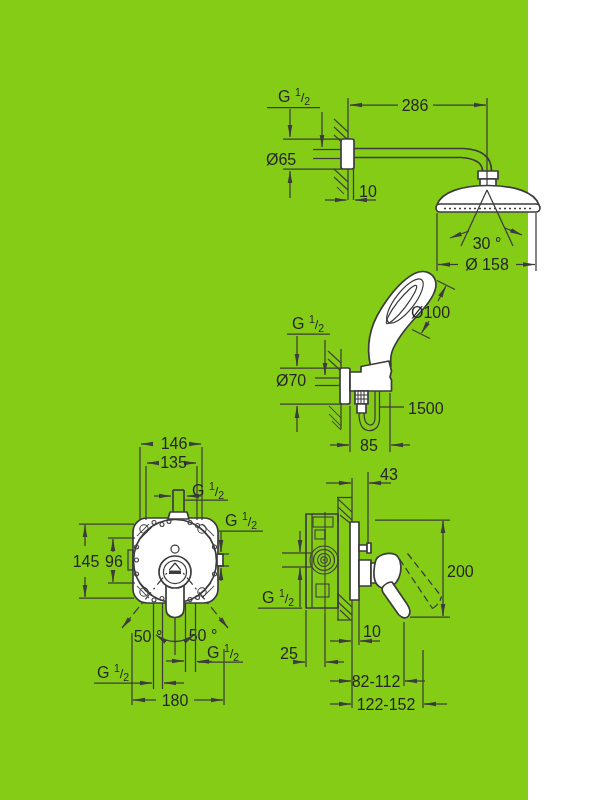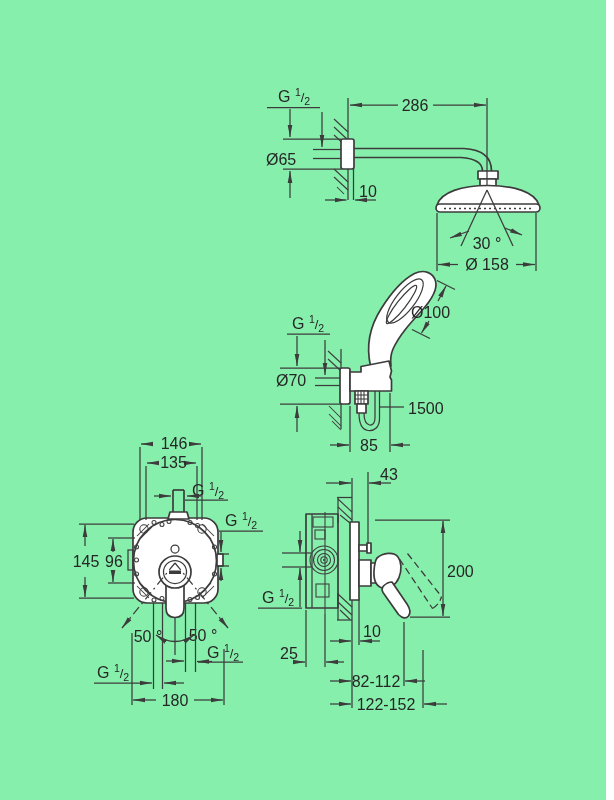--- a/index.html
+++ b/index.html
@@ -1,16 +1,16 @@
 <!DOCTYPE html>
 <html><head>
 <meta charset="utf-8">
 <style>
   html,body{margin:0;padding:0;background:#fff;}
-  .page{width:606px;height:800px;background:#86efac;position:relative;font-family:"Liberation Sans",sans-serif;}
+  .page{width:528px;height:800px;background:#84cc16;position:relative;font-family:"Liberation Sans",sans-serif;}
   svg{display:block;}
   .o{stroke:#3c3c3c;stroke-width:1.7;fill:none;stroke-linejoin:round;}
   .of{stroke:#3c3c3c;stroke-width:1.7;fill:#fff;stroke-linejoin:round;}
   .d{stroke:#3c3c3c;stroke-width:1.25;fill:none;}
   .h{stroke:#3c3c3c;stroke-width:1.05;fill:none;}
   .dash{stroke-dasharray:7 4;}
   .cdash{stroke-dasharray:9 4 2 4;}
   .dot{stroke-dasharray:2 3;stroke-width:1.6;}
   text{font-family:"Liberation Sans",sans-serif;font-size:16px;fill:#262626;}
   .mid{text-anchor:middle;}

